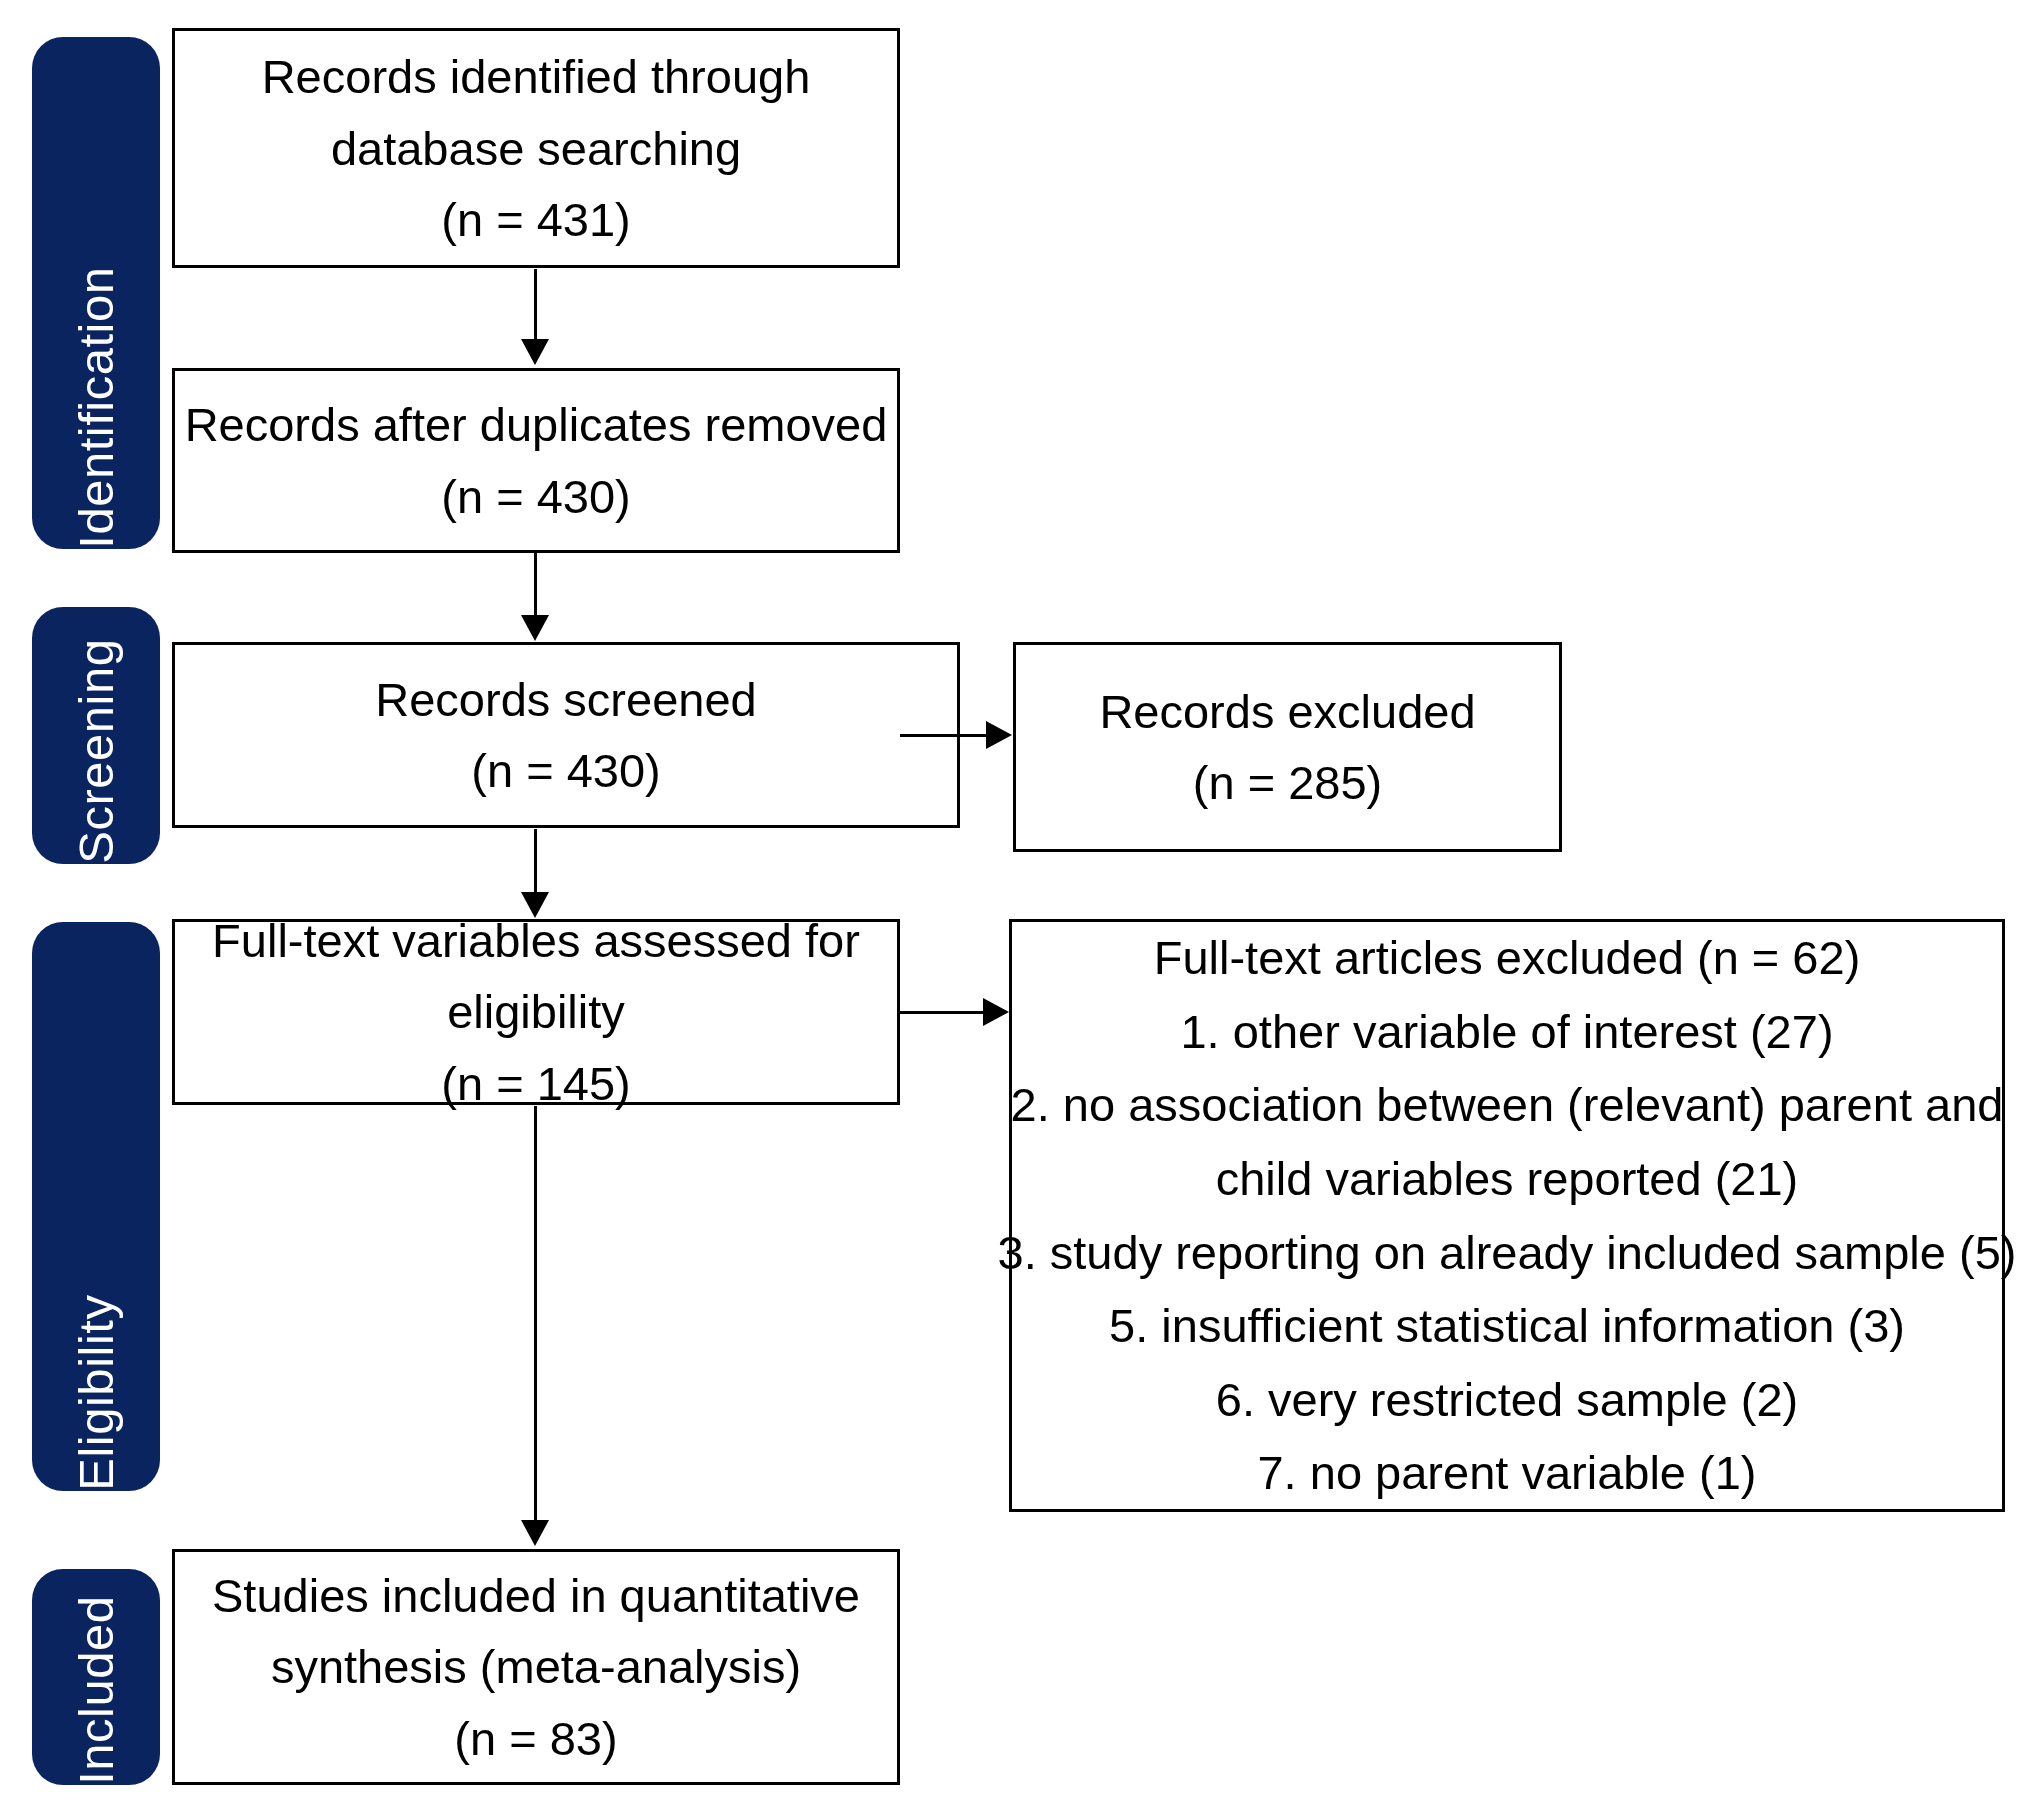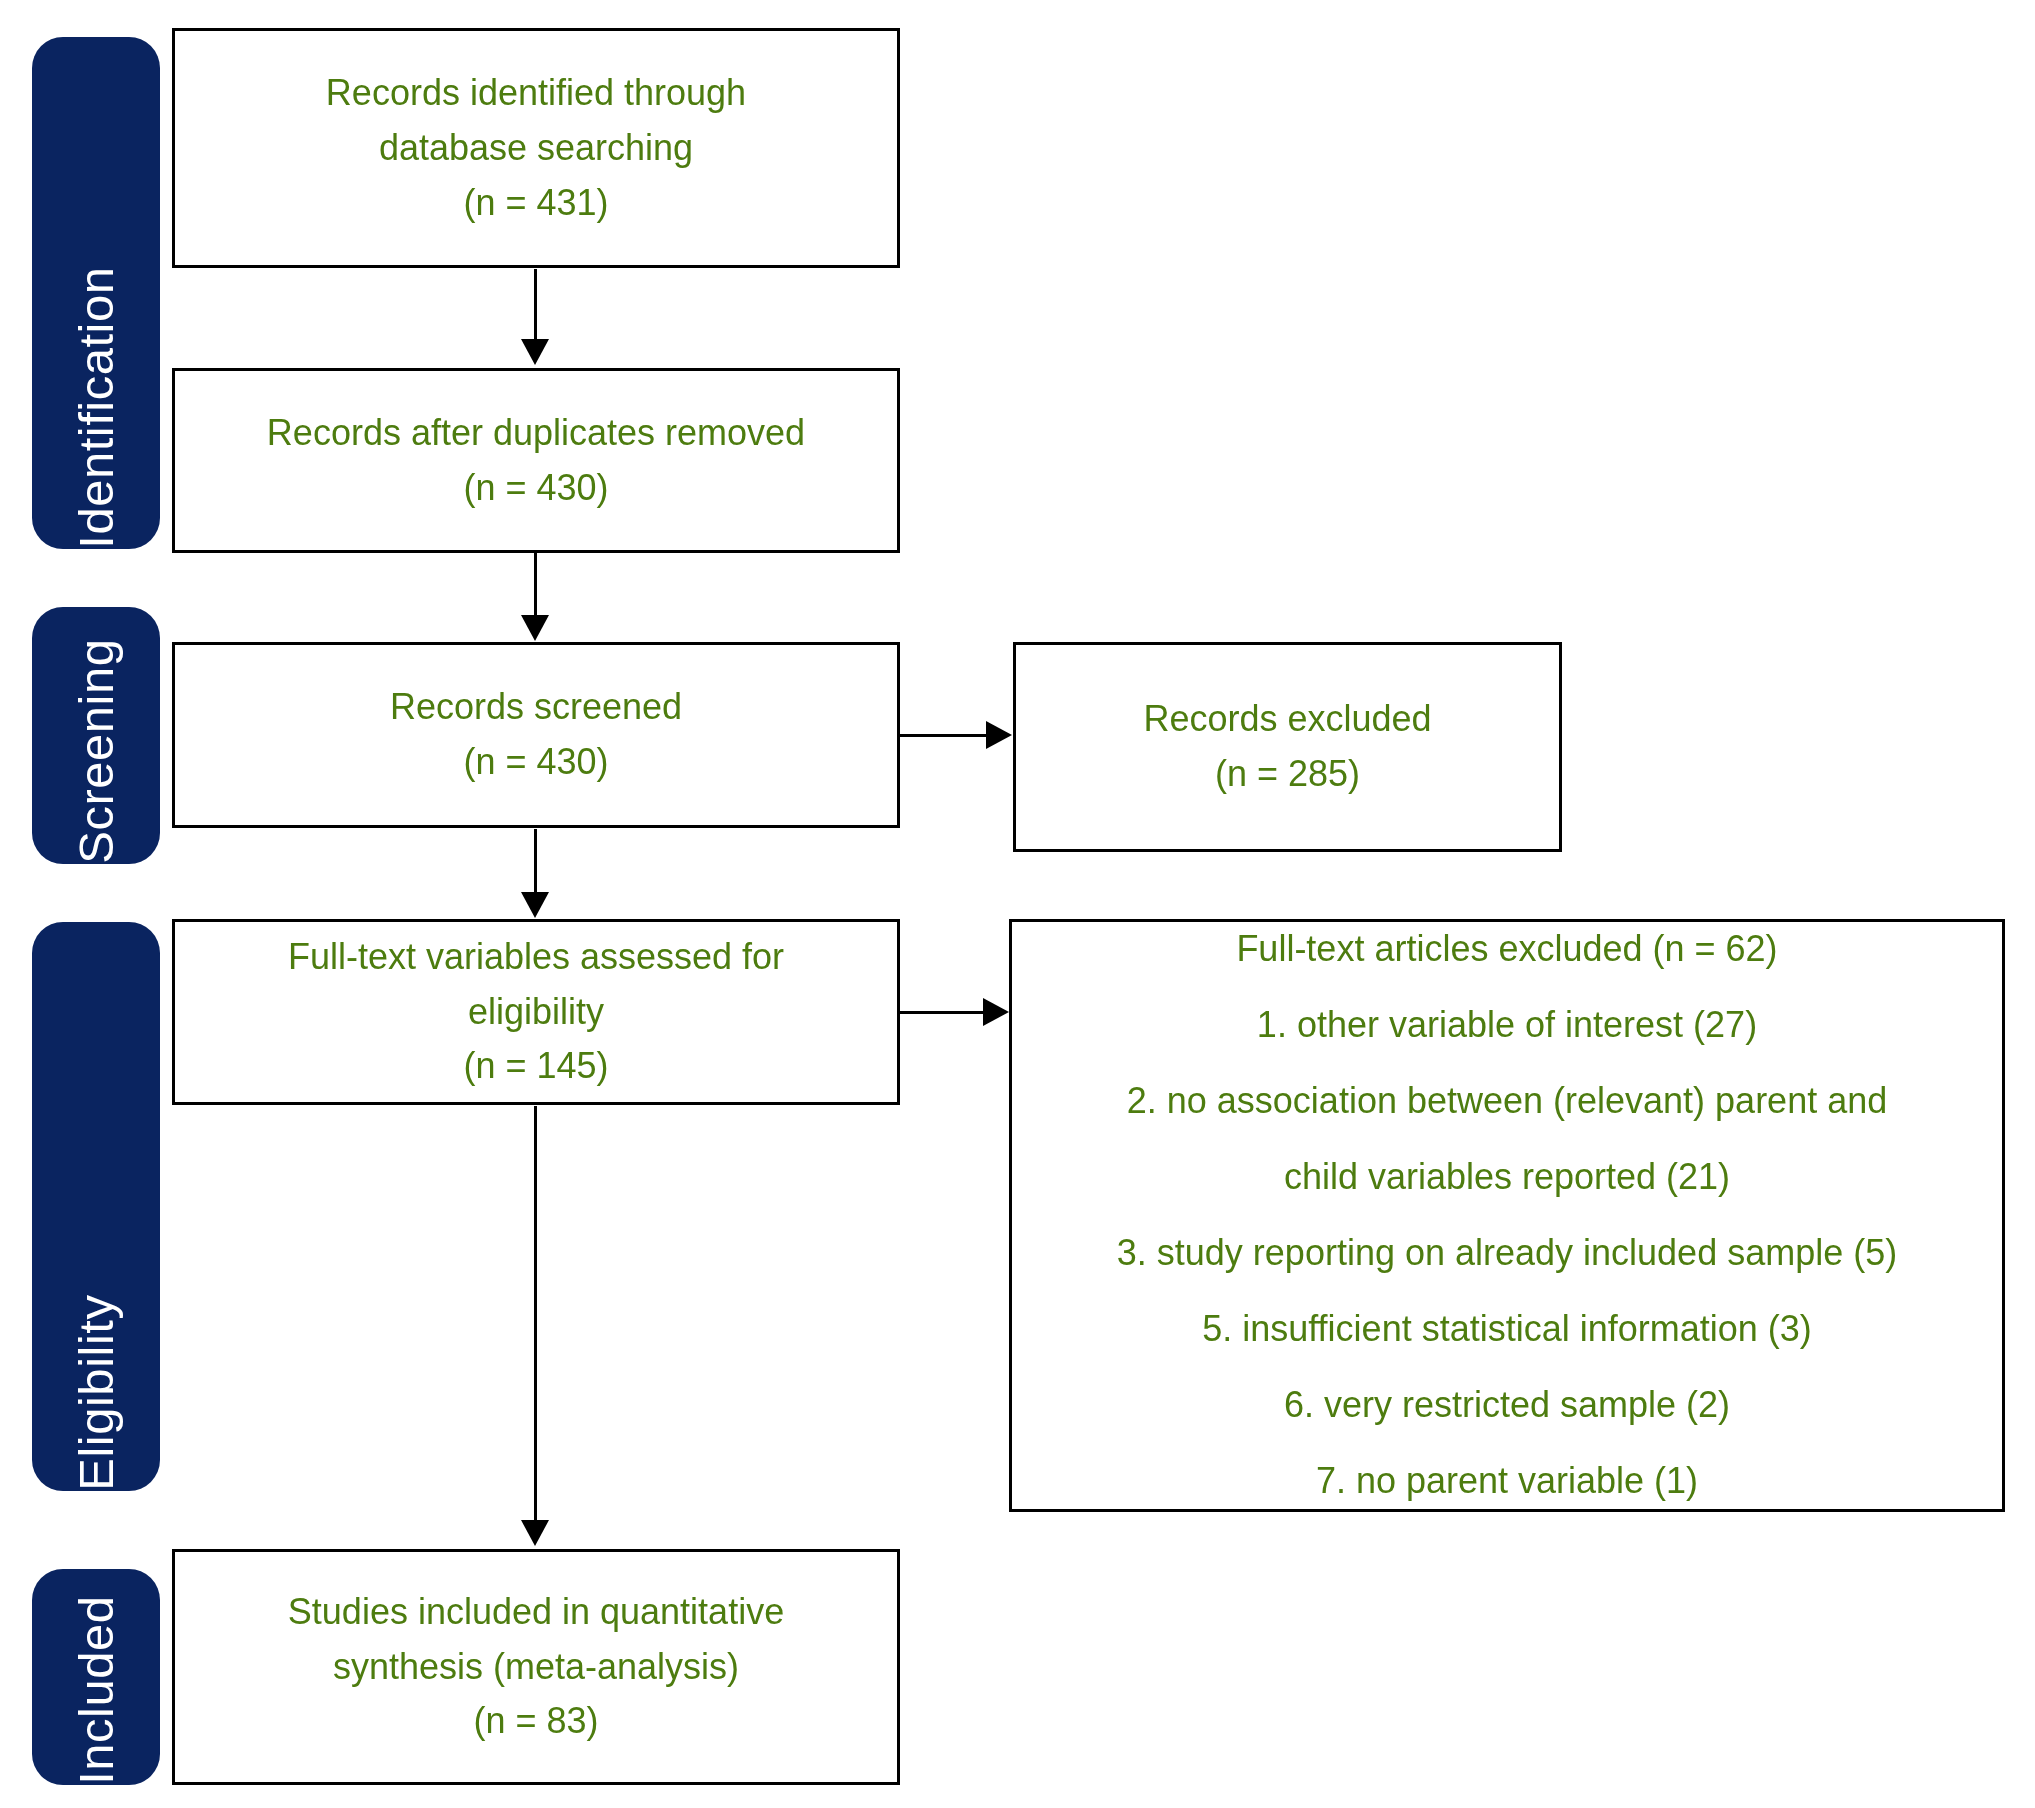--- a/index.html
+++ b/index.html
@@ -48,22 +48,22 @@
     border: 3.9px solid #000000;
     box-sizing: border-box;
     display: flex;
     flex-direction: column;
     align-items: center;
     justify-content: center;
     text-align: center;
   }
   .box .line {
     display: block;
-    color: #4d7c0f;
-    font-size: 36px;
+    color: #000000;
+    font-size: 47px;
     line-height: 1.52;
     white-space: nowrap;
   }
 
   
   .v-line {
     position: absolute;
     background: #000000;
     width: 3.4px;
   }
@@ -120,21 +120,21 @@
   <div class="arrow-down" style="left:521px; top:339px;"></div>
 
   <div class="box" style="left:172px; top:368px; width:728px; height:185px;">
     <span class="line">Records after duplicates removed</span>
     <span class="line">(n = 430)</span>
   </div>
 
   <div class="v-line" style="left:534px; top:553px; height:64px;"></div>
   <div class="arrow-down" style="left:521px; top:615px;"></div>
 
-  <div class="box" style="left:172px; top:642px; width:728px; height:186px;">
+  <div class="box" style="left:172px; top:642px; width:788px; height:186px;">
     <span class="line">Records screened</span>
     <span class="line">(n = 430)</span>
   </div>
 
   <div class="h-line" style="left:900px; top:734px; width:87px;"></div>
   <div class="arrow-right" style="left:986px; top:721px;"></div>
 
   <div class="box" style="left:1013px; top:642px; width:549px; height:210px;">
     <span class="line">Records excluded</span>
     <span class="line">(n = 285)</span>

